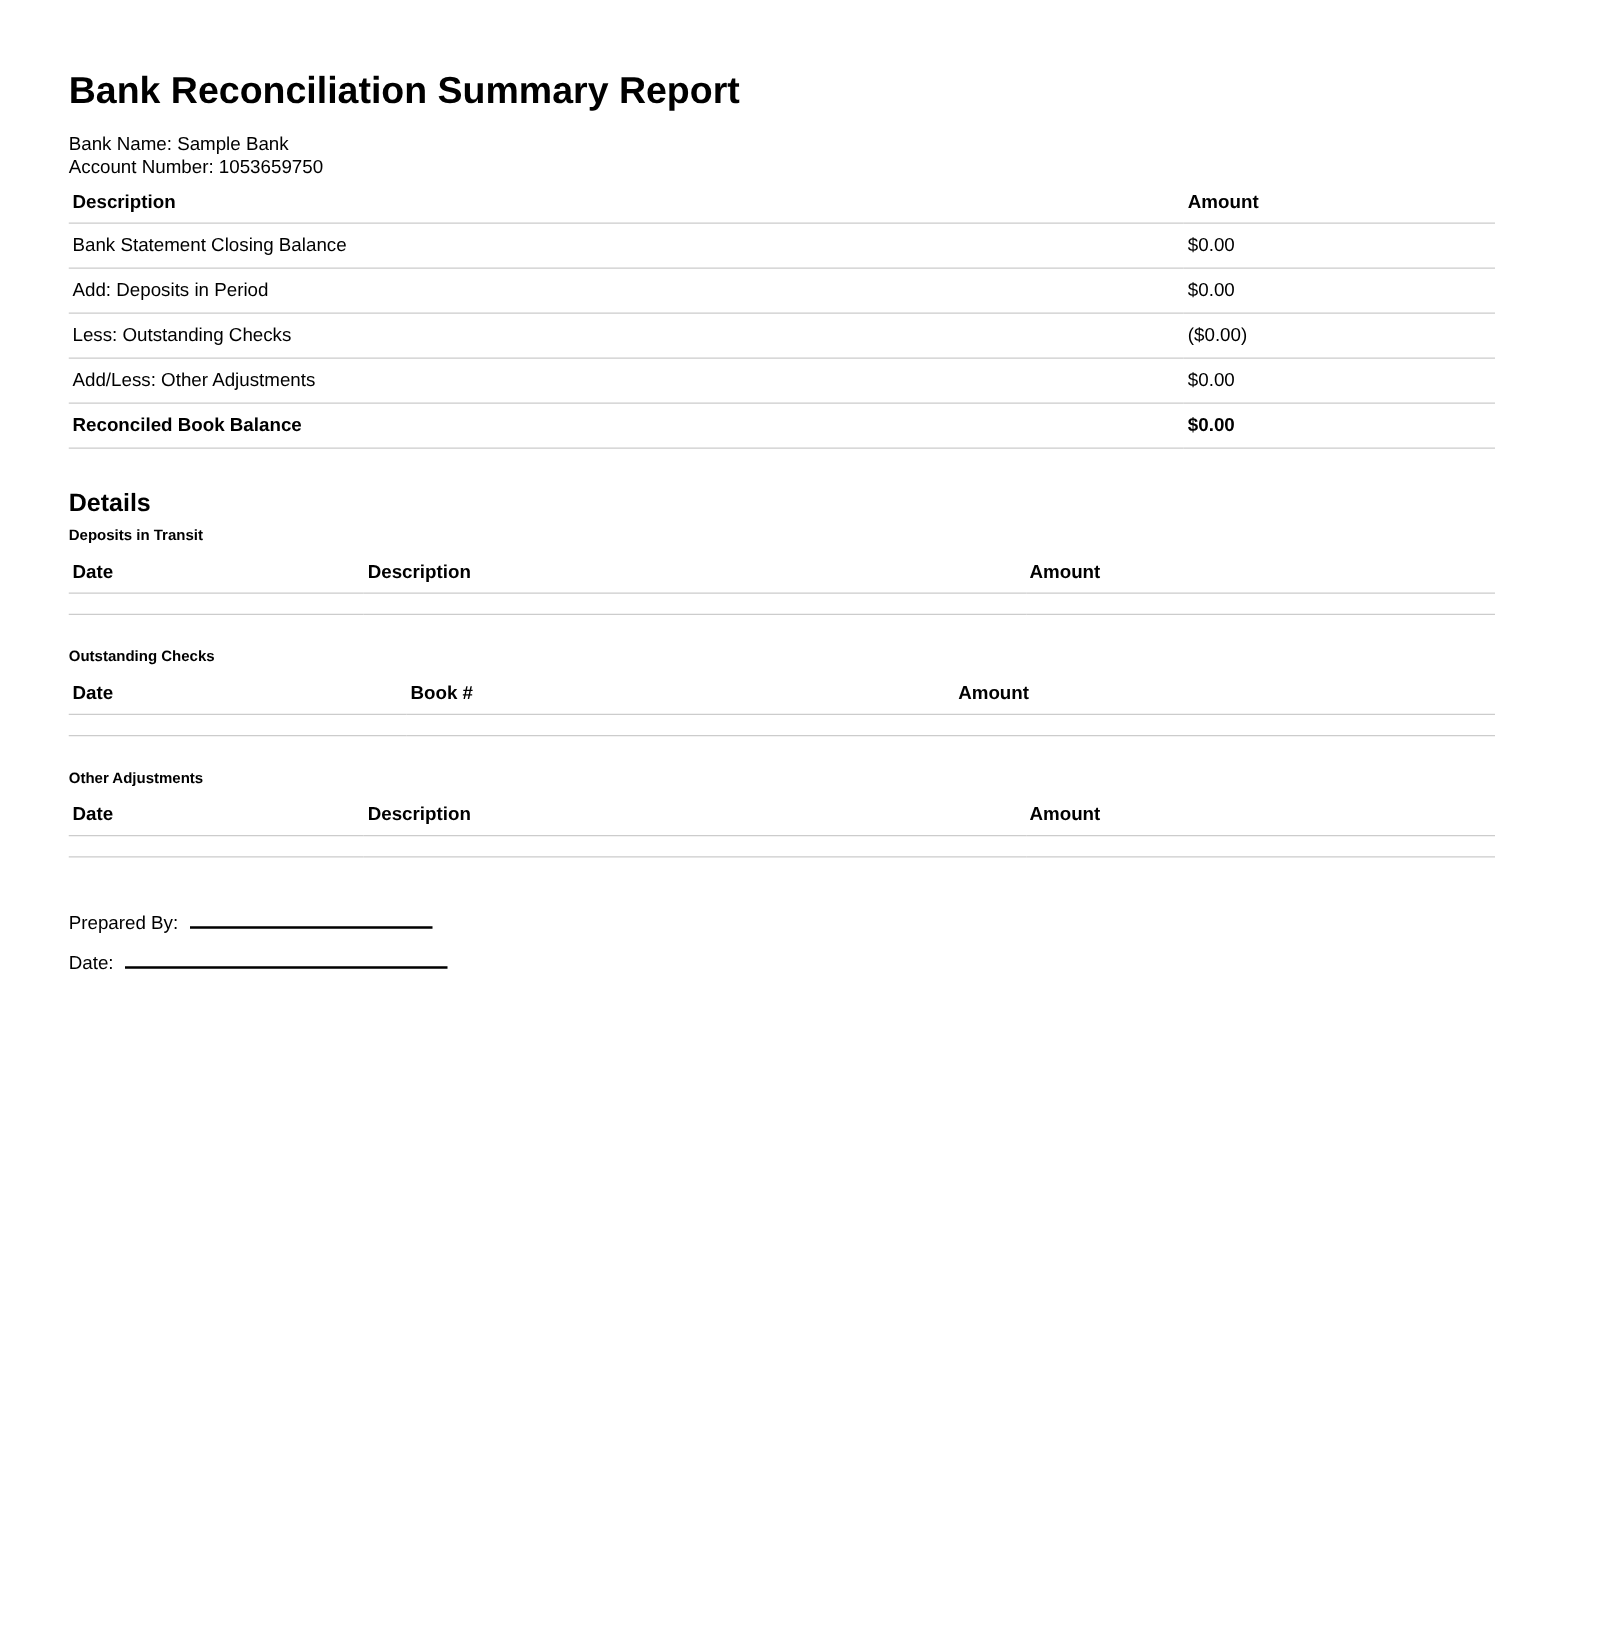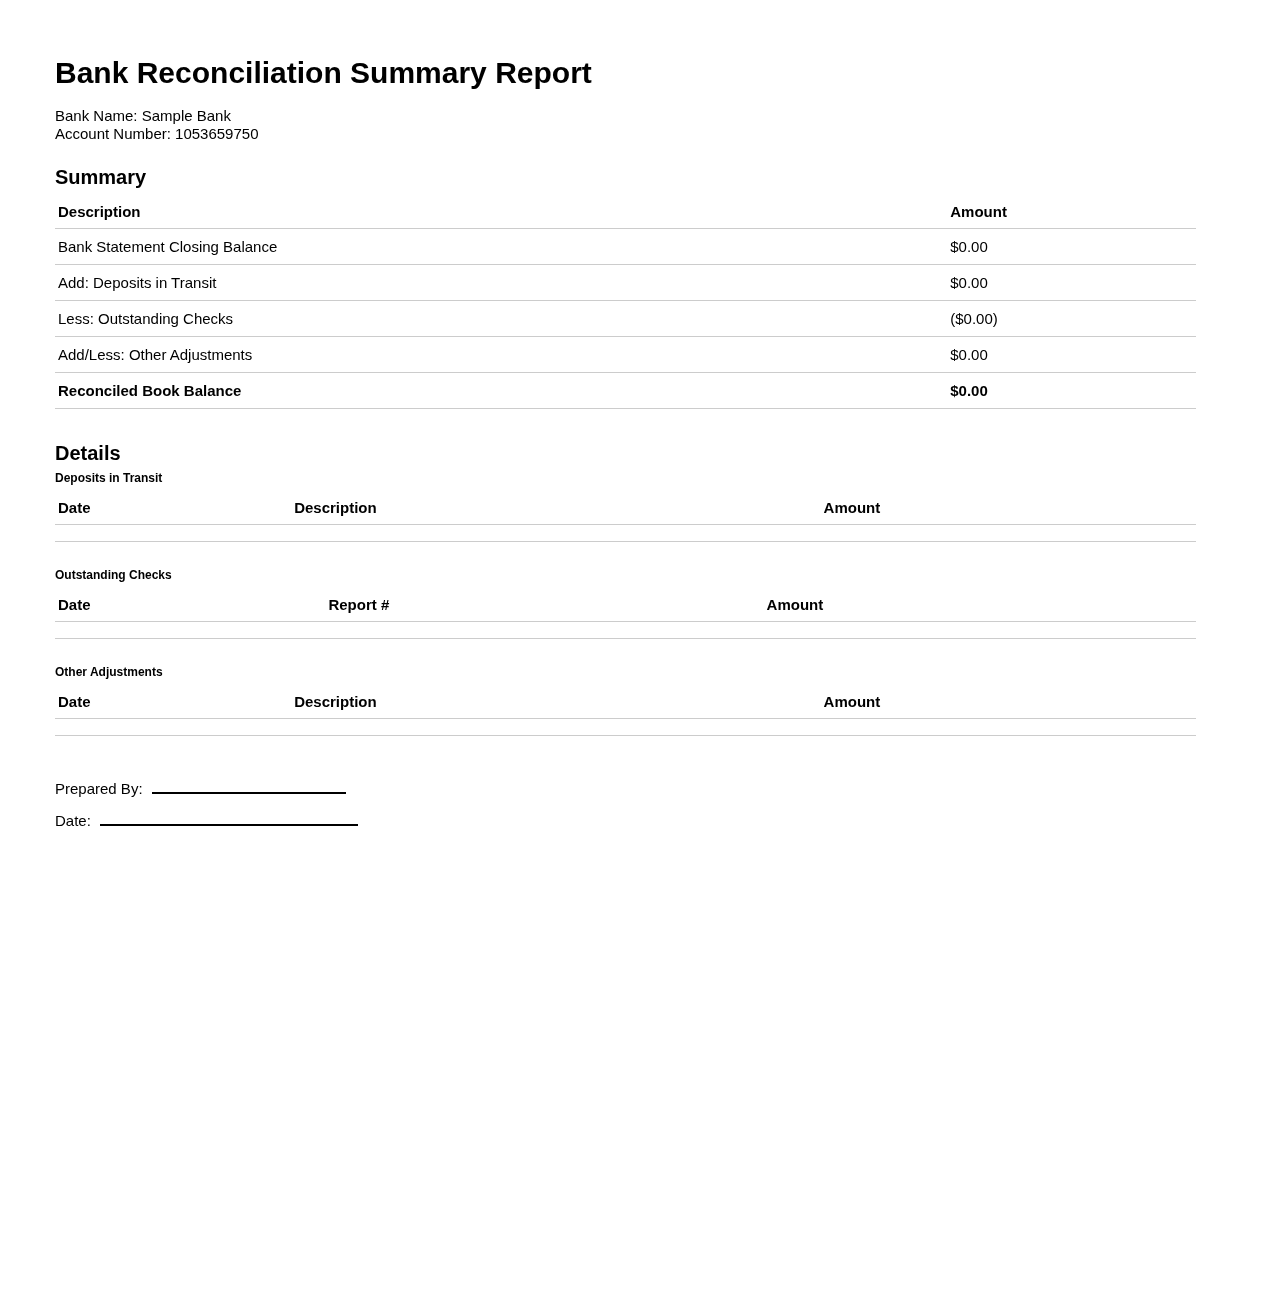--- a/index.html
+++ b/index.html
@@ -93,40 +93,39 @@
 
 <div class="page">
 
   <h1 class="title">Bank Reconciliation Summary Report</h1>
 
   <div class="meta">
     <p>Bank Name: Sample Bank</p>
     <p>Account Number: 1053659750</p>
   </div>
 
-  <h2 class="section-heading">Summary</h2>
 
   <table class="summary-table">
     <colgroup>
         <col class="col-desc">
         <col class="col-amt">
       </colgroup>
     <thead>
       <tr>
         <th>Description</th>
         <th>Amount</th>
       </tr>
     </thead>
     <tbody>
       <tr>
         <td>Bank Statement Closing Balance</td>
         <td>$0.00</td>
       </tr>
       <tr>
-        <td>Add: Deposits in Transit</td>
+        <td>Add: Deposits in Period</td>
         <td>$0.00</td>
       </tr>
       <tr>
         <td>Less: Outstanding Checks</td>
         <td>($0.00)</td>
       </tr>
       <tr>
         <td>Add/Less: Other Adjustments</td>
         <td>$0.00</td>
       </tr>
@@ -163,21 +162,21 @@
   <h3 class="subsection-heading subsection-gap">Outstanding Checks</h3>
   <table class="detail-table dt-checks">
     <colgroup>
         <col class="col-1">
         <col class="col-2">
         <col class="col-3">
       </colgroup>
     <thead>
       <tr>
         <th>Date</th>
-        <th>Report #</th>
+        <th>Book #</th>
         <th>Amount</th>
       </tr>
     </thead>
     <tbody>
       <tr class="empty-row">
           <td colspan="3"></td>
         </tr>
     </tbody>
   </table>
 

